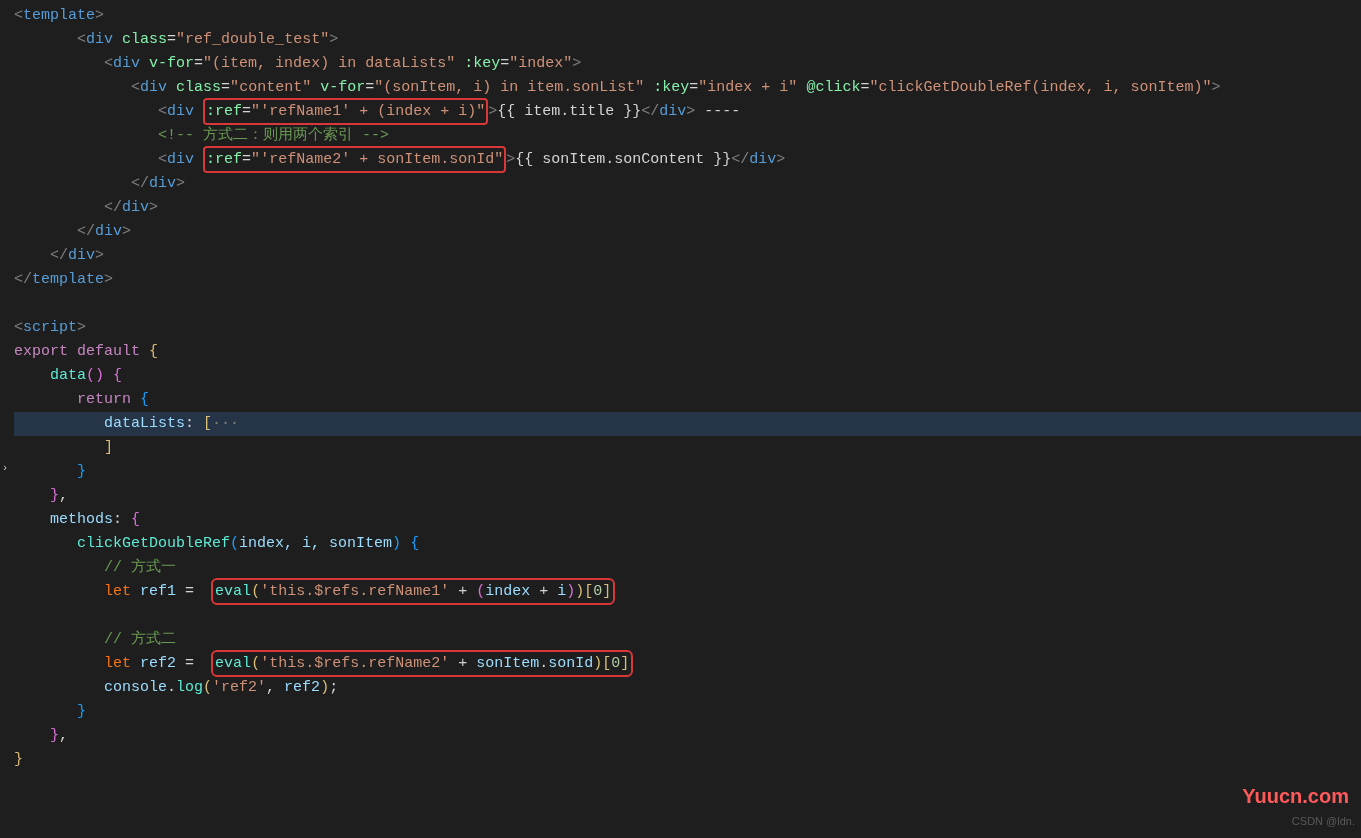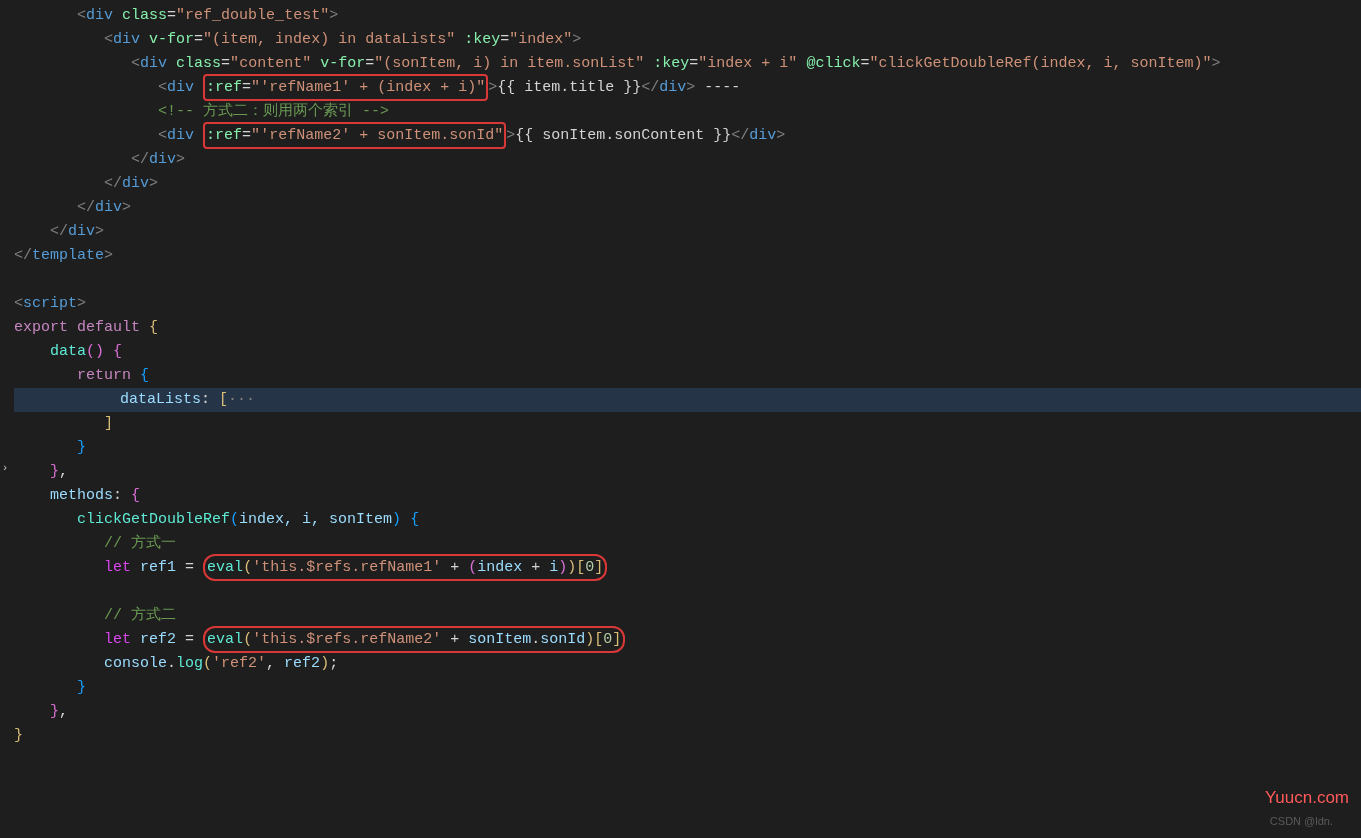--- a/index.html
+++ b/index.html
@@ -1,46 +1,47 @@
 <!DOCTYPE html>
 <html><head>
 <meta charset="utf-8">
 <style>
   html,body{margin:0;padding:0;background:#1e1e1e;color:#d4d4d4;font-family:Consolas,"Courier New",monospace;font-size:15px;line-height:1.56;}
   .editor{width:1361px;height:838px;background:#1e1e1e;position:relative;overflow:hidden;}
   .lines{padding:4px 0 0 14px;}
   .line{white-space:pre;height:24px;position:relative;}
-  .line.hl{background:#263447;padding-left:16px;}
+  .line.hl{background:#263447;}
   .gray{color:#808080;}
   .tag{color:#569cd6;}
   .attr{color:#86efac;}
   .str{color:#ce9178;}
   .cmt{color:#6a9953;}
-  .kw{color:#d946ef;}
+  .kw{color:#f97316;}
   .kw2{color:#c586c0;}
   .fn{color:#5eead4;}
   .var{color:#9cdcfe;}
   .num{color:#b5cea8;}
   .op{color:#d4d4d4;}
   .br{color:#dabe78;}
   .br2{color:#da70d6;}
   .br3{color:#179fff;}
   .hlbox{display:inline-block;border:2px solid #d83838;border-radius:4px;padding:0 1px;margin:-2px 0;}
-  .hlbox2{display:inline-block;border:2px solid #d83838;border-radius:12px;padding:0 2px;margin:-2px 0;}
-  .water1{position:absolute;right:12px;bottom:26px;color:#ff5a5a;font-weight:normal;font-family:Arial,sans-serif;font-size:17px;}
-  .water2{position:absolute;right:28px;bottom:8px;color:#5a5a5a;font-family:Arial,sans-serif;font-size:11px;}
+  .hlbox2{display:inline-block;border:2px solid #d83838;border-radius:6px;padding:0 2px;margin:-2px 8px;}
+  .water1{position:absolute;right:12px;bottom:26px;color:#ff5a5a;font-weight:bold;font-family:Arial,sans-serif;font-size:20px;}
+  .water2{position:absolute;right:6px;bottom:8px;color:#5a5a5a;font-family:Arial,sans-serif;font-size:11px;}
   .fold{position:absolute;left:0px;top:460px;width:10px;height:14px;color:#c5c5c5;font-size:11px;text-align:center;cursor:pointer;}
 </style>
 </head>
 <body>
 
 <div class="editor">
   <div class="fold">›</div>
   <div class="lines">
 
+    <div class="line"><span class="gray">&lt;</span><span class="tag">template</span><span class="gray">&gt;</span></div>
 
 
     <div class="line">       <span class="gray">&lt;</span><span class="tag">div</span> <span class="attr">class</span><span class="op">=</span><span class="str">"<span>ref_double_test</span>"</span><span class="gray">&gt;</span></div>
 
     <div class="line">          <span class="gray">&lt;</span><span class="tag">div</span> <span class="attr">v-for</span><span class="op">=</span><span class="str">"<span>(item, index) in dataLists</span>"</span> <span class="attr">:key</span><span class="op">=</span><span class="str">"<span>index</span>"</span><span class="gray">&gt;</span></div>
 
     <div class="line">             <span class="gray">&lt;</span><span class="tag">div</span> <span class="attr">class</span><span class="op">=</span><span class="str">"<span>content</span>"</span> <span class="attr">v-for</span><span class="op">=</span><span class="str">"<span>(sonItem, i) in item.sonList</span>"</span> <span class="attr">:key</span><span class="op">=</span><span class="str">"<span>index + i</span>"</span> <span class="attr">@click</span><span class="op">=</span><span class="str">"<span>clickGetDoubleRef(index, i, sonItem)</span>"</span><span class="gray">&gt;</span></div>
 
 
     <div class="line">                <span class="gray">&lt;</span><span class="tag">div</span> <span class="hlbox"><span class="attr">:ref</span><span class="op">=</span><span class="str">"<span>'refName1' + (index + i)</span>"</span></span><span class="gray">&gt;</span><span class="op">{{ item.title }}</span><span class="gray">&lt;/</span><span class="tag">div</span><span class="gray">&gt;</span><span class="op"> ----</span></div>

